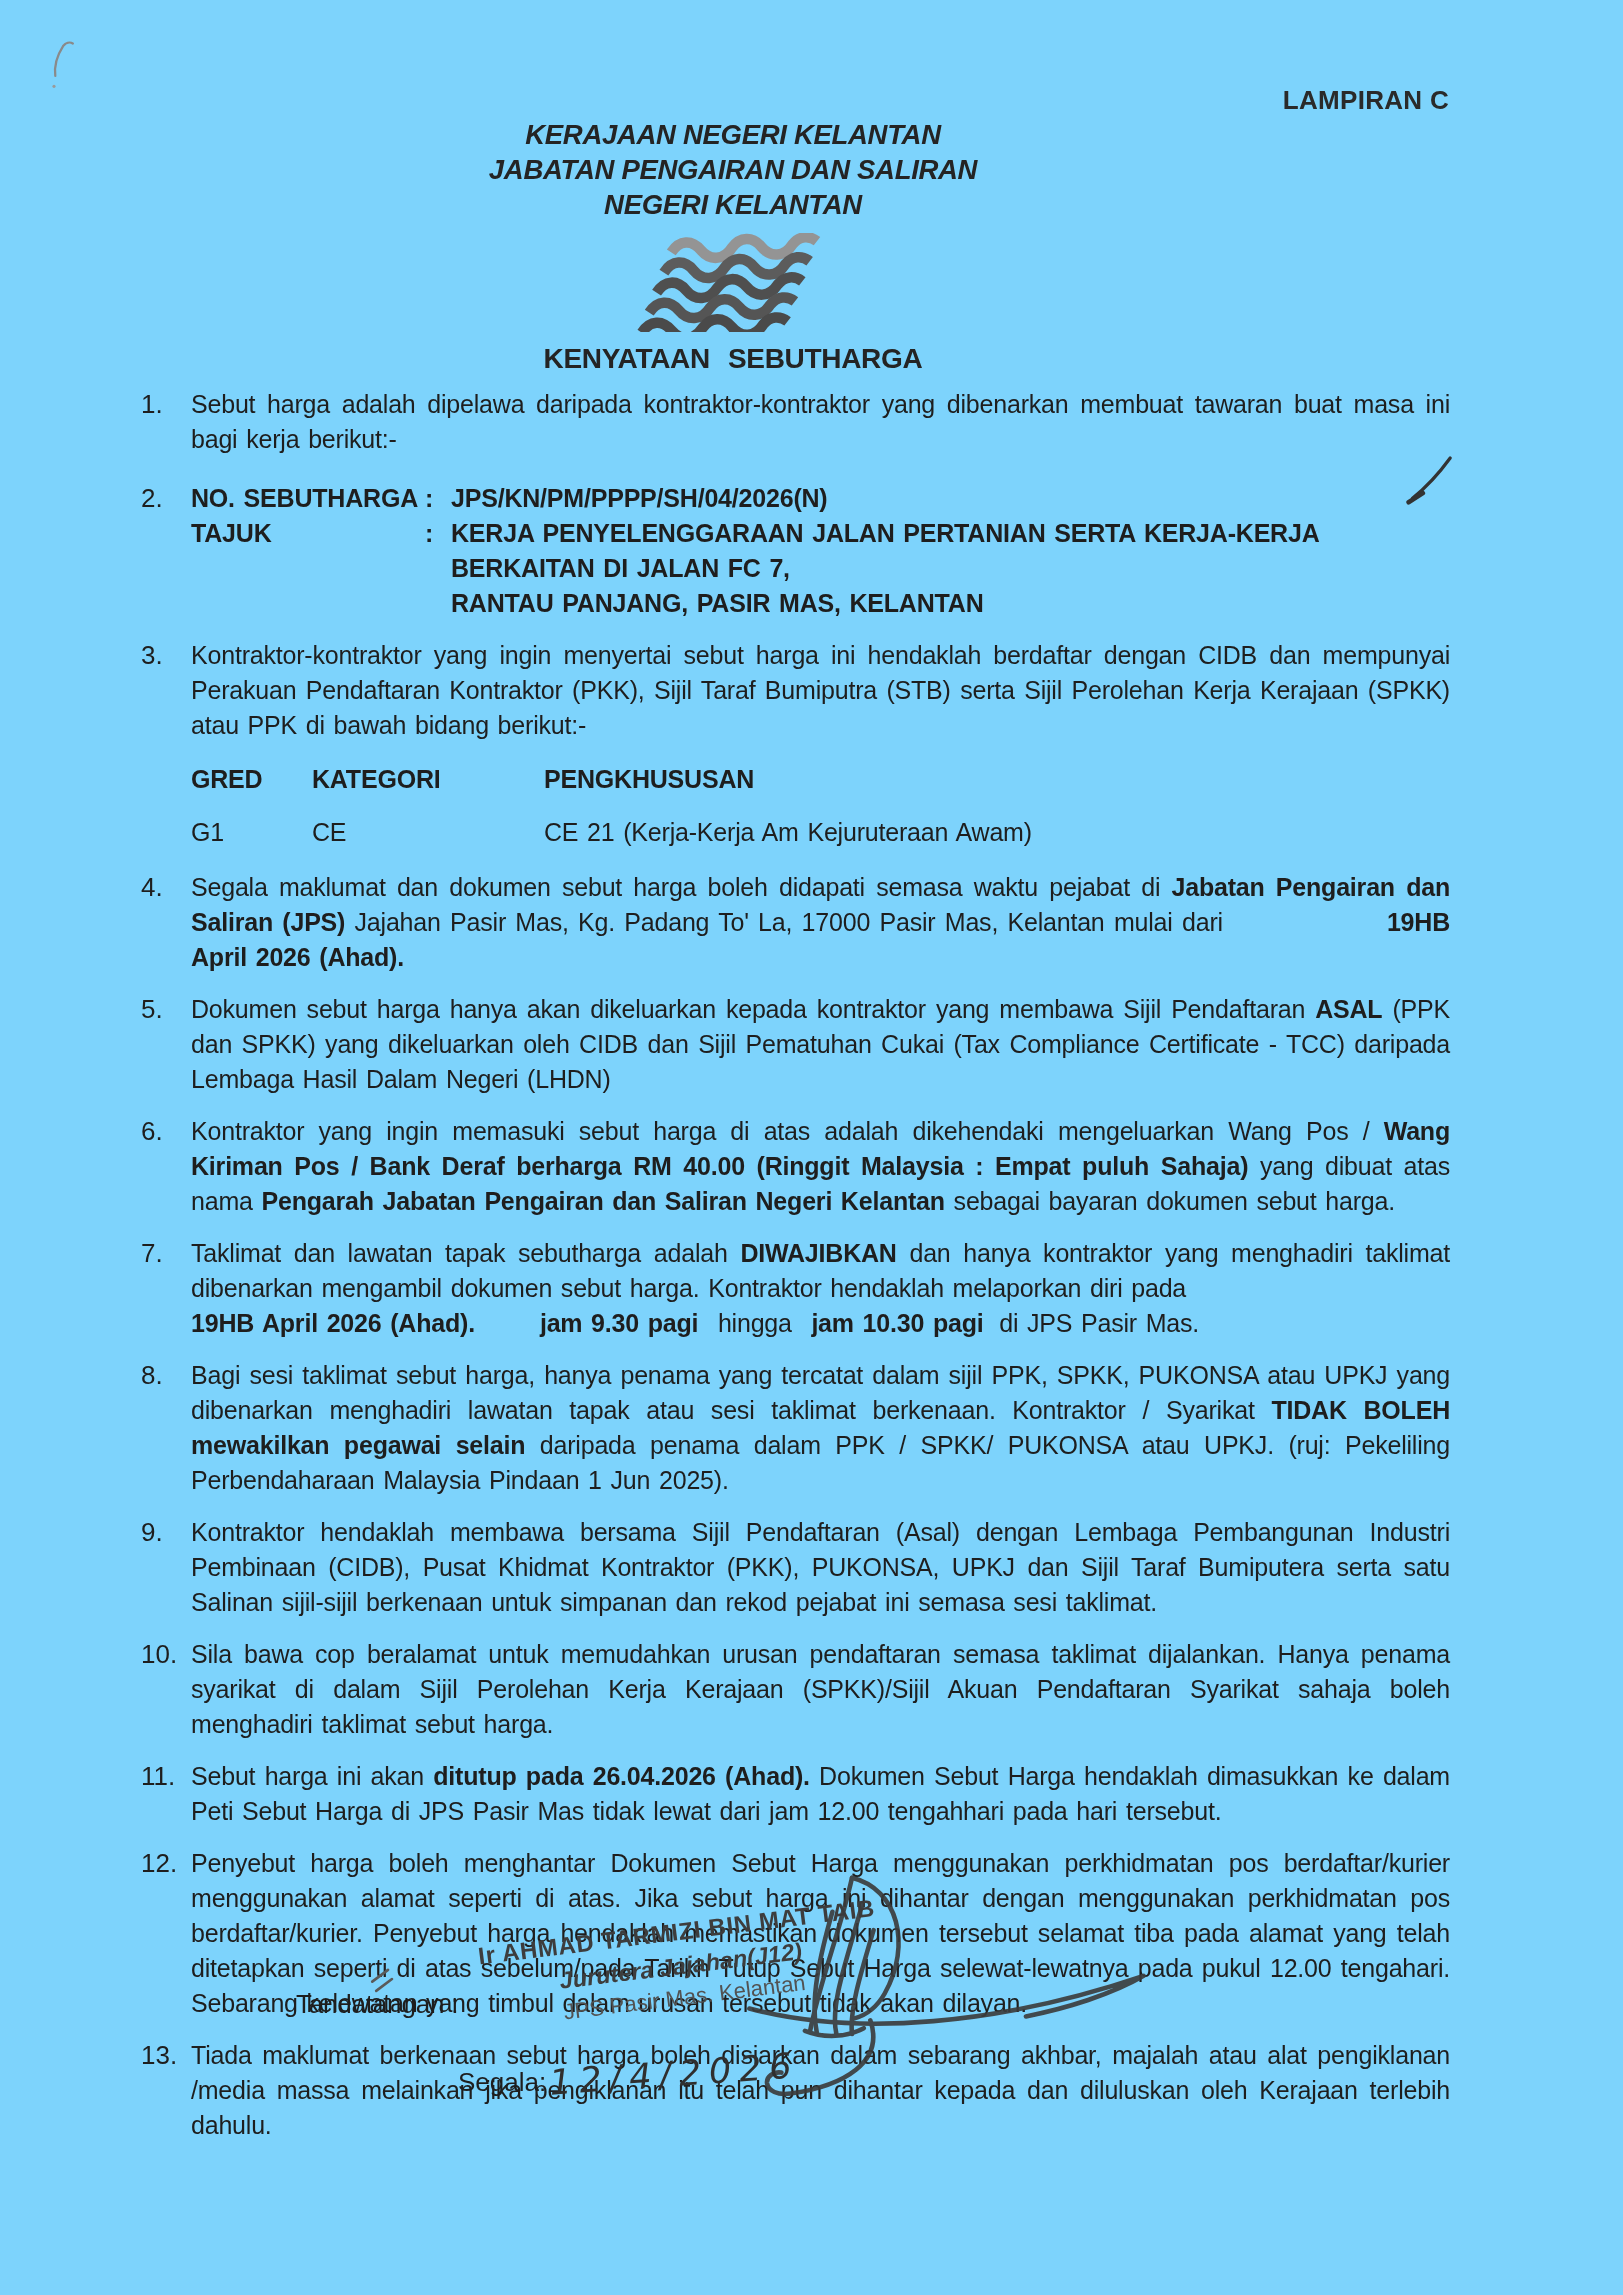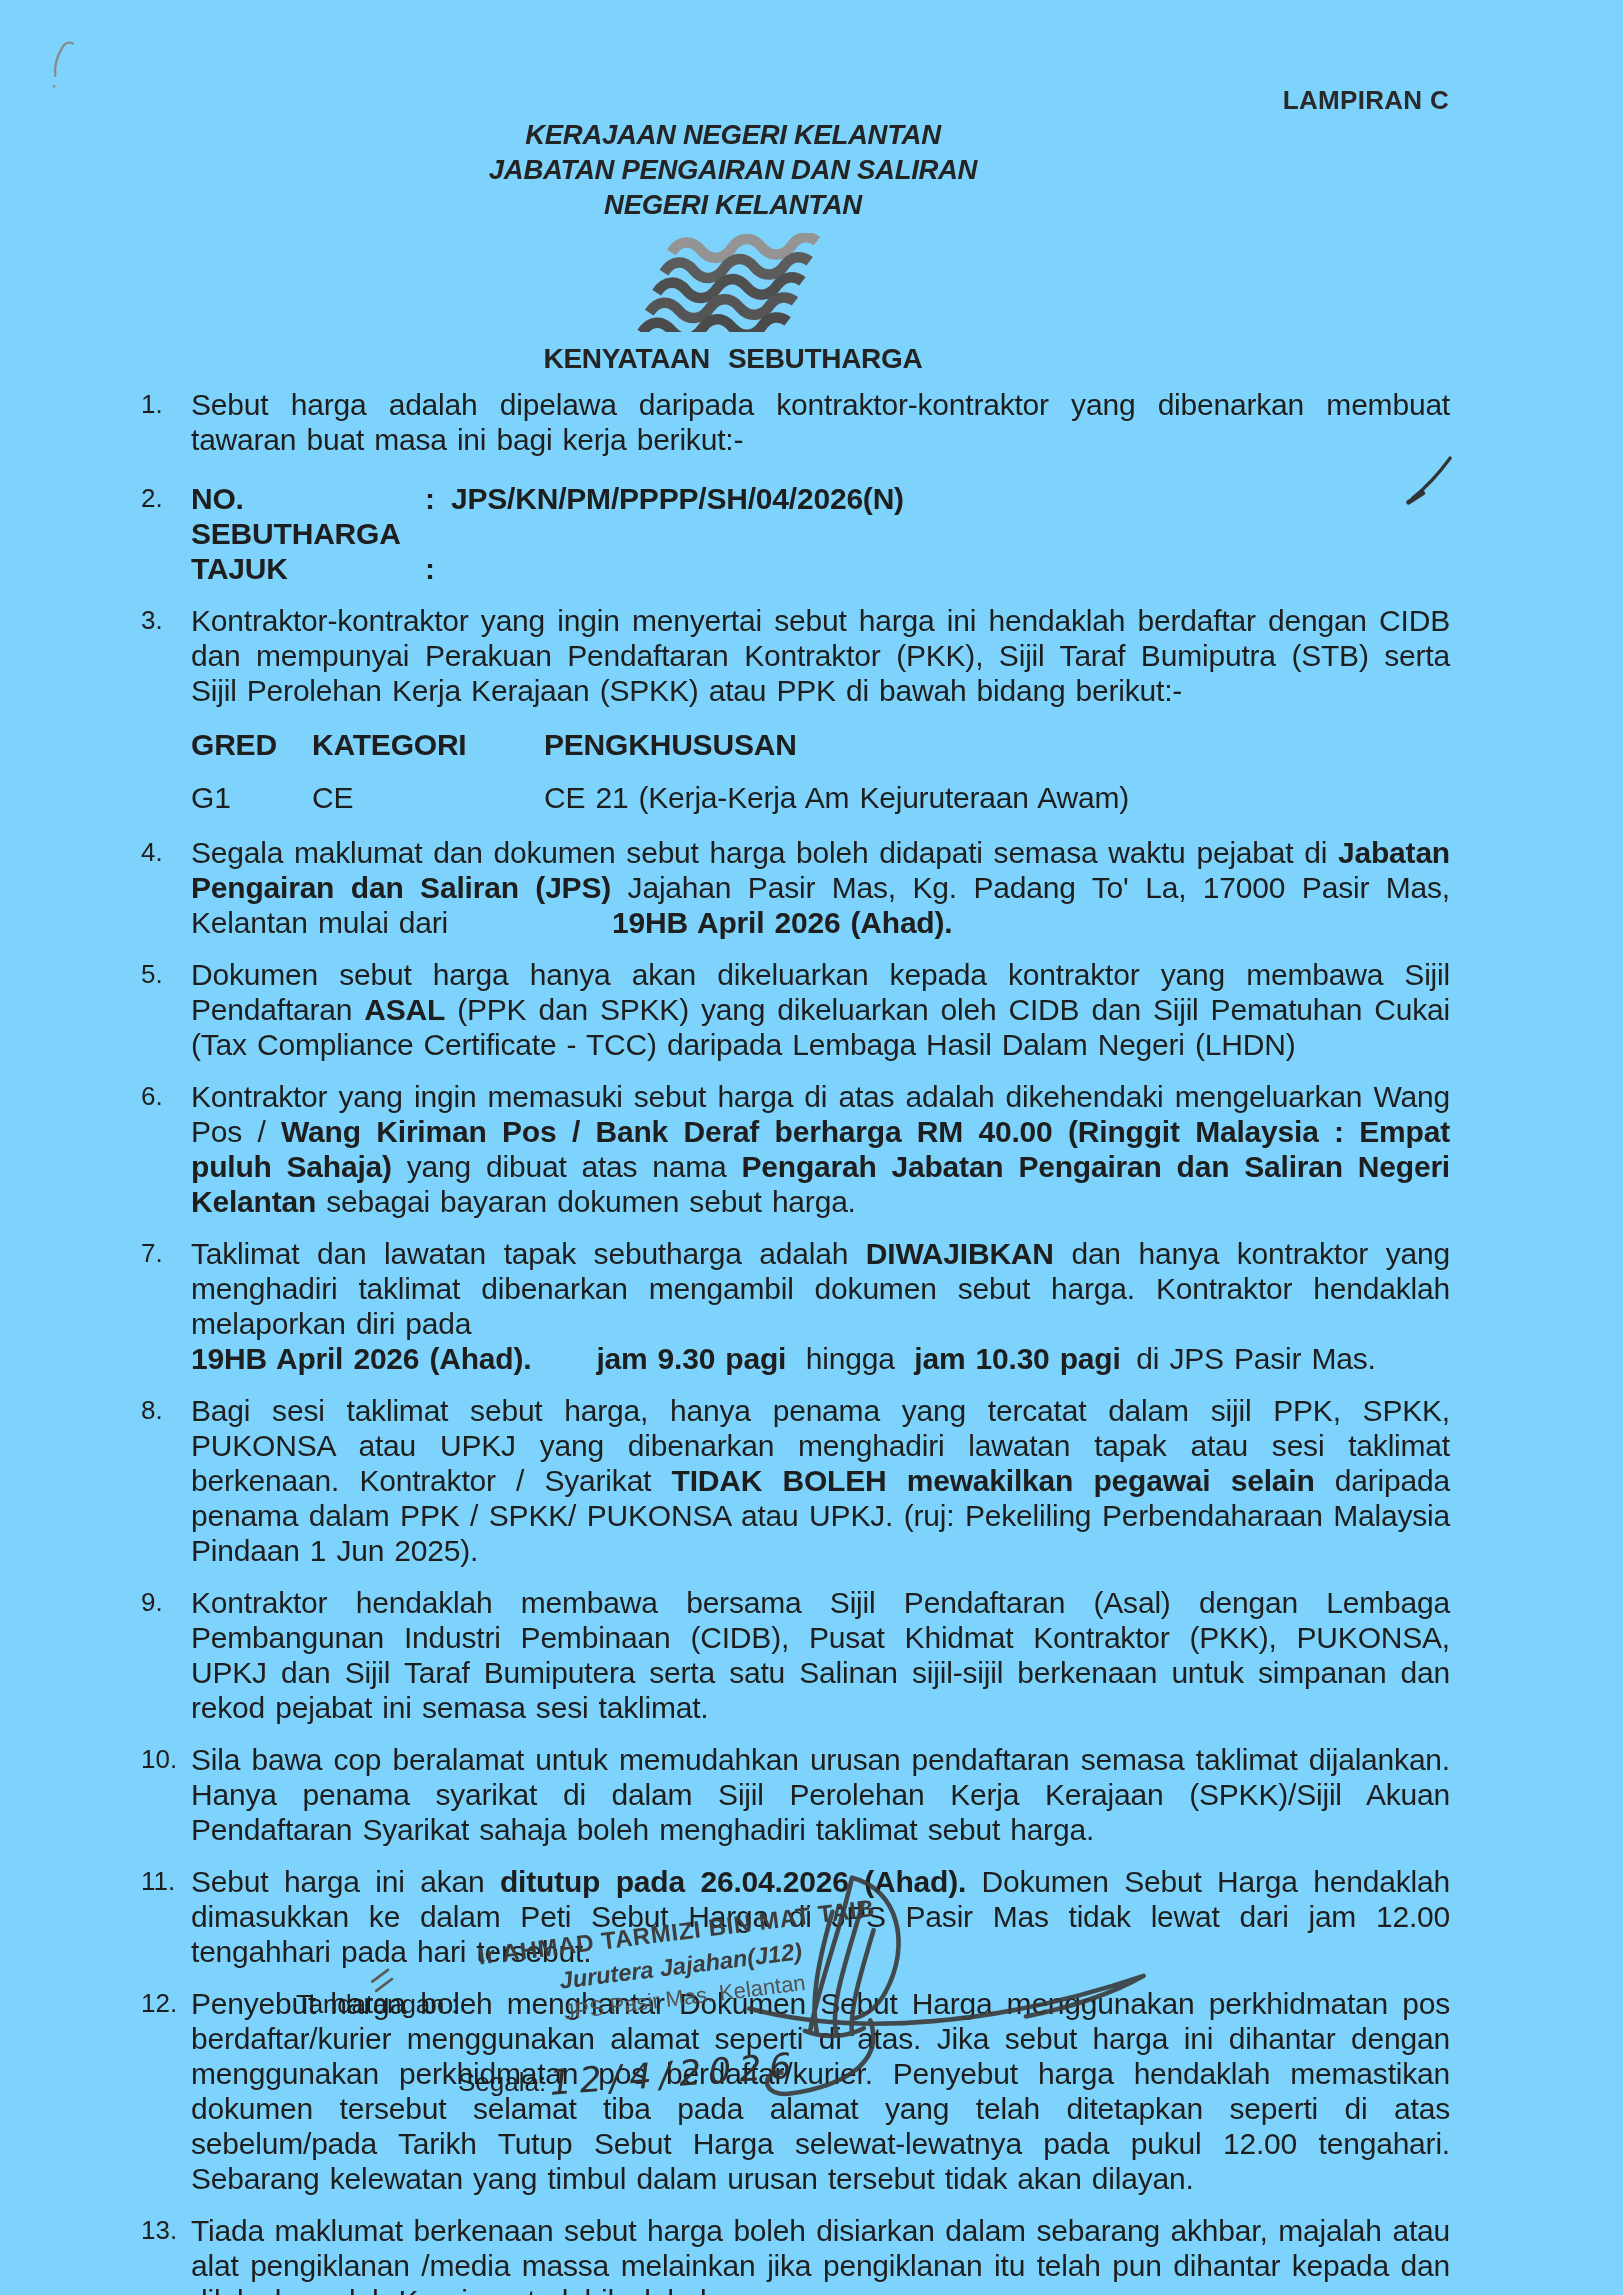--- a/index.html
+++ b/index.html
@@ -10,21 +10,21 @@
   
   .hdr{position:absolute;top:117px;left:422px;width:622px;text-align:center;}
   .hline{font-size:27.5px;font-weight:700;line-height:35px;letter-spacing:-0.3px;color:#242424;font-style:italic;}
   .logo{margin:10.5px auto 0;width:216px;height:99px;display:block;}
   .doctitle{margin-top:11.8px;font-size:28px;font-weight:700;word-spacing:10.5px;
             letter-spacing:-0.3px;color:#242424;}
   
   .items{position:absolute;top:387px;left:141px;width:1309px;}
   .item{display:flex;margin-bottom:17px;}
   .inum{width:50px;flex:none;font-size:26px;line-height:35px;}
-  .ibody{flex:1;min-width:0;font-size:30px;line-height:35px;text-align:justify;
+  .ibody{flex:1;min-width:0;font-size:25px;line-height:35px;text-align:justify;
          letter-spacing:-0.2px;word-spacing:2px;}
   .para{text-align:justify;}
   .sched{text-align:left;white-space:nowrap;}
   .b{font-weight:700;}
   .gap{display:inline-block;height:0.7px;}
   .kvrow{display:flex;text-align:left;}
   .kvlabel{width:234px;flex:none;font-weight:700;}
   .kvsep{width:26px;flex:none;font-weight:700;}
   .kvval{flex:1;font-weight:700;}
   .ttbl{margin-top:19.6px;text-align:left;}
@@ -97,20 +97,24 @@
           <div class="kvrow">
             <span class="kvlabel">NO. SEBUTHARGA</span>
             <span class="kvsep">:</span>
             <div class="kvval">
               <div class="kvline"><span class="b">JPS/KN/PM/PPPP/SH/04/2026(N)</span></div>
             </div>
           </div>
           <div class="kvrow">
             <span class="kvlabel">TAJUK</span>
             <span class="kvsep">:</span>
+            <div class="kvval">
+              <div class="kvline"><span class="b">KERJA PENYELENGGARAAN JALAN PERTANIAN SERTA KERJA-KERJA BERKAITAN DI JALAN FC 7,</span></div>
+              <div class="kvline"><span class="b">RANTAU PANJANG, PASIR MAS, KELANTAN</span></div>
+            </div>
           </div>
         </div>
       </div>
       <div class="item" style="margin-bottom: 19.6px;">
         <div class="inum">3.</div>
         <div class="ibody">
           <div class="para"><span>Kontraktor-kontraktor yang ingin menyertai sebut harga ini hendaklah berdaftar dengan CIDB dan mempunyai Perakuan Pendaftaran Kontraktor (PKK), Sijil Taraf Bumiputra (STB) serta Sijil Perolehan Kerja Kerajaan (SPKK) atau PPK di bawah bidang berikut:-</span></div>
           <div class="ttbl">
             <div class="trow th">
               <span class="c1">GRED</span>

